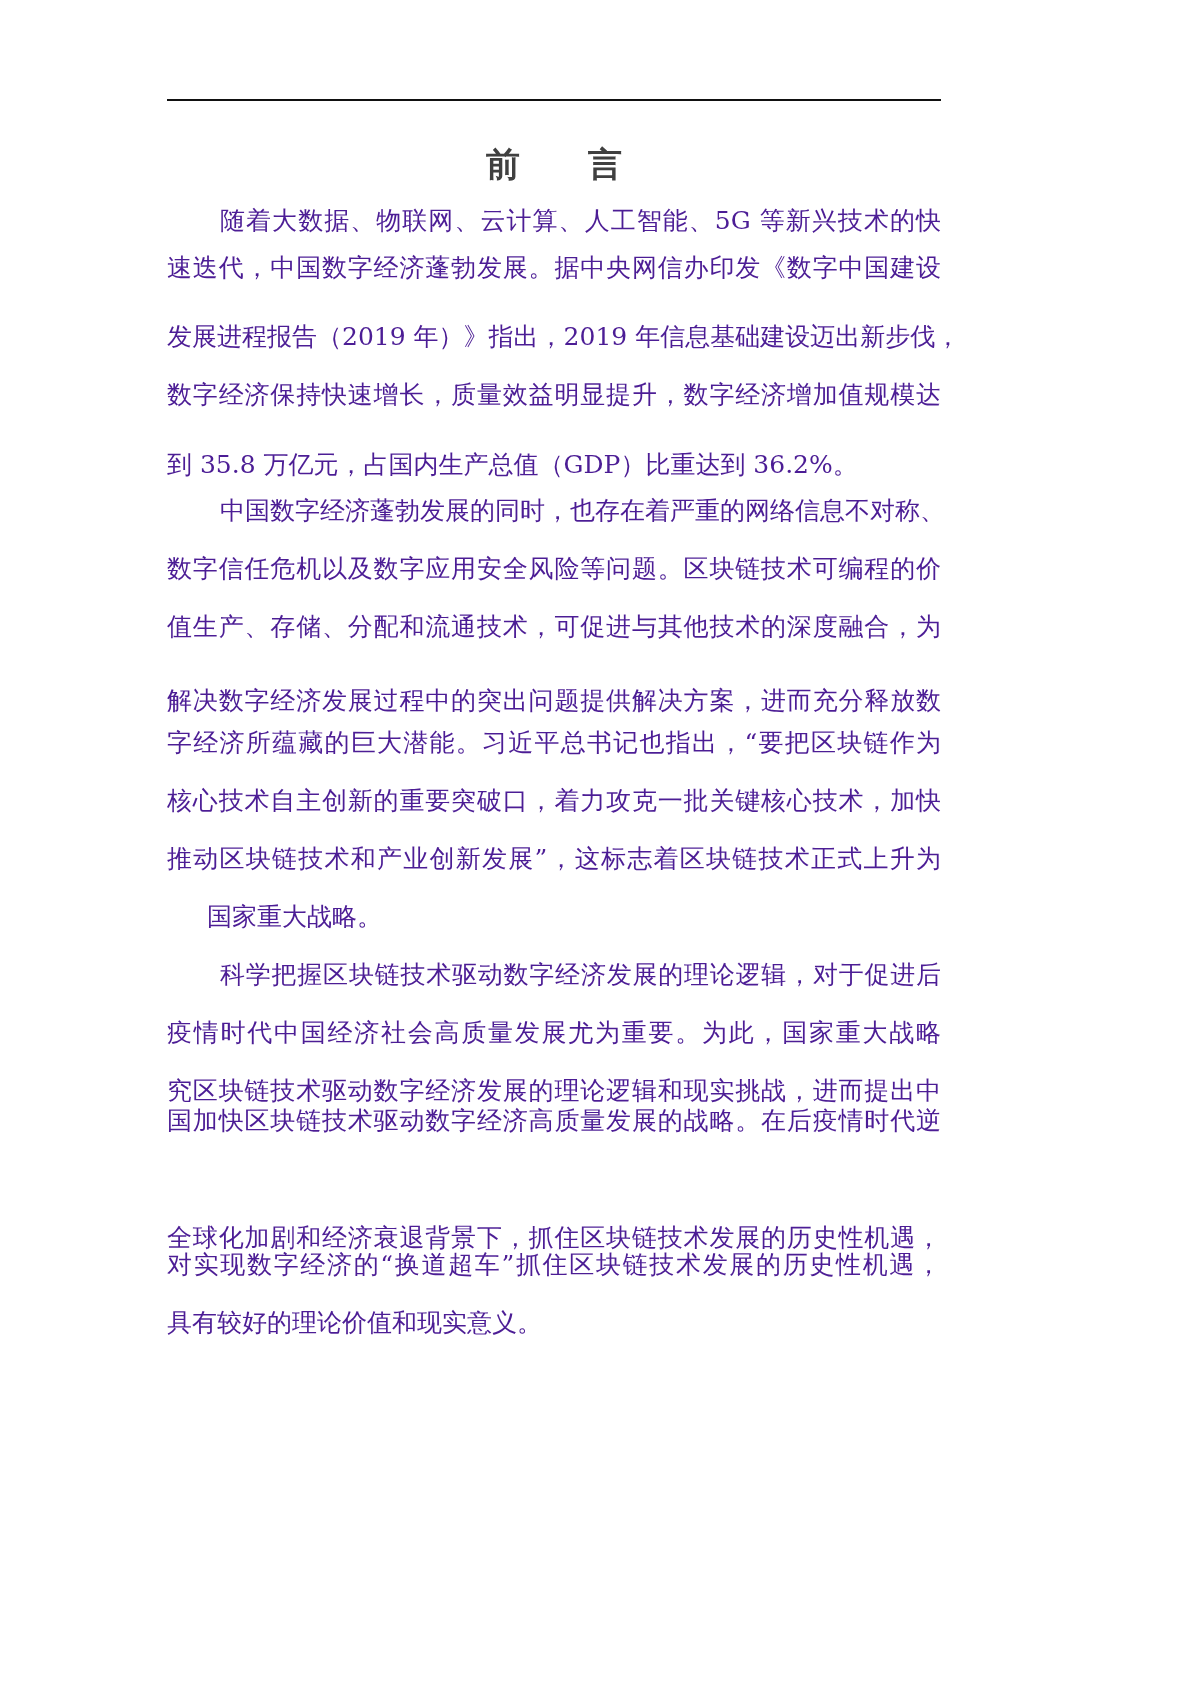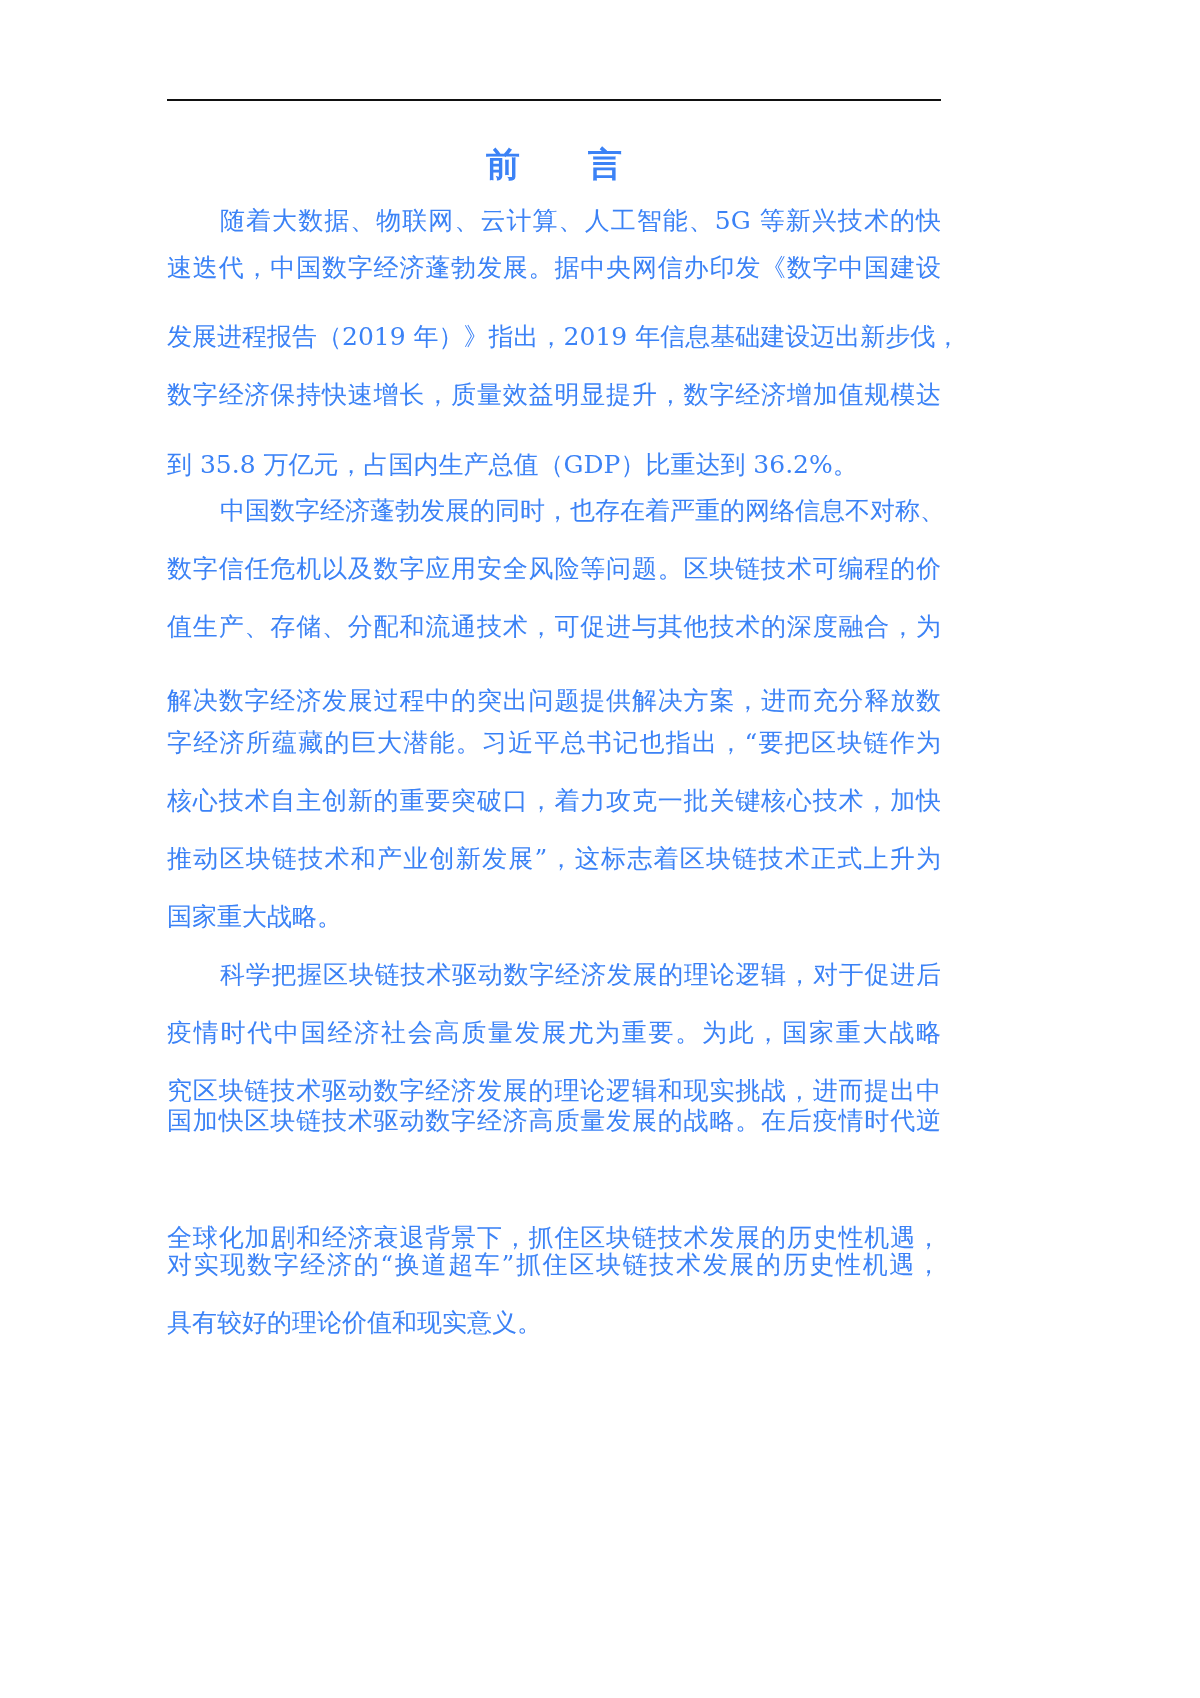--- a/index.html
+++ b/index.html
@@ -28,33 +28,33 @@
       left: 167px;
       top: 144px;
       width: 774px;
       text-align: center;
       font-family: "DejaVu Sans", "Liberation Sans", sans-serif;
       font-weight: bold;
       font-size: 34px;
       line-height: 40px;
       letter-spacing: 28px;
       text-indent: 28px;
-      color: #3b82f6;
+      color: #404040;
     }
     .line {
       position: absolute;
       left: 167px;
       width: 774px;
       height: 40px;
       font-size: 25px;
       line-height: 40px;
       white-space: nowrap;
       text-align: justify;
       text-align-last: justify;
-      color: #3b82f6;
+      color: #4c1d95;
     }
     .line.indent {
       left: 220px;
       width: 721px;
     }
     .line.last {
       text-align-last: left;
     }
   </style>
 </head>
@@ -73,21 +73,21 @@
 </div>
 
 <div>
   <div class="line indent" style="top:491px;">中国数字经济蓬勃发展的同时，也存在着严重的网络信息不对称、</div>
   <div class="line" style="top:549px;">数字信任危机以及数字应用安全风险等问题。区块链技术可编程的价</div>
   <div class="line" style="top:607px;">值生产、存储、分配和流通技术，可促进与其他技术的深度融合，为</div>
   <div class="line" style="top:665px;margin-top:16px;">解决数字经济发展过程中的突出问题提供解决方案，进而充分释放数</div>
   <div class="line" style="top:723px;">字经济所蕴藏的巨大潜能。习近平总书记也指出，“要把区块链作为</div>
   <div class="line" style="top:781px;">核心技术自主创新的重要突破口，着力攻克一批关键核心技术，加快</div>
   <div class="line" style="top:839px;">推动区块链技术和产业创新发展”，这标志着区块链技术正式上升为</div>
-  <div class="line last" style="top:897px;">国家重大战略。</div>
+  <div class="line last" style="top:897px;margin-left:40px;">国家重大战略。</div>
 </div>
 
 <div>
   <div class="line indent" style="top:955px;">科学把握区块链技术驱动数字经济发展的理论逻辑，对于促进后</div>
   <div class="line" style="top:1013px;">疫情时代中国经济社会高质量发展尤为重要。为此，国家重大战略</div>
   <div class="line" style="top:1071px;">究区块链技术驱动数字经济发展的理论逻辑和现实挑战，进而提出中</div>
   <div class="line" style="top:1101px;">国加快区块链技术驱动数字经济高质量发展的战略。在后疫情时代逆</div>
   <div class="line" style="top:1218px;">全球化加剧和经济衰退背景下，抓住区块链技术发展的历史性机遇，</div>
   <div class="line" style="top:1245px;">对实现数字经济的“换道超车”抓住区块链技术发展的历史性机遇，</div>
   <div class="line last" style="top:1303px;">具有较好的理论价值和现实意义。</div>

